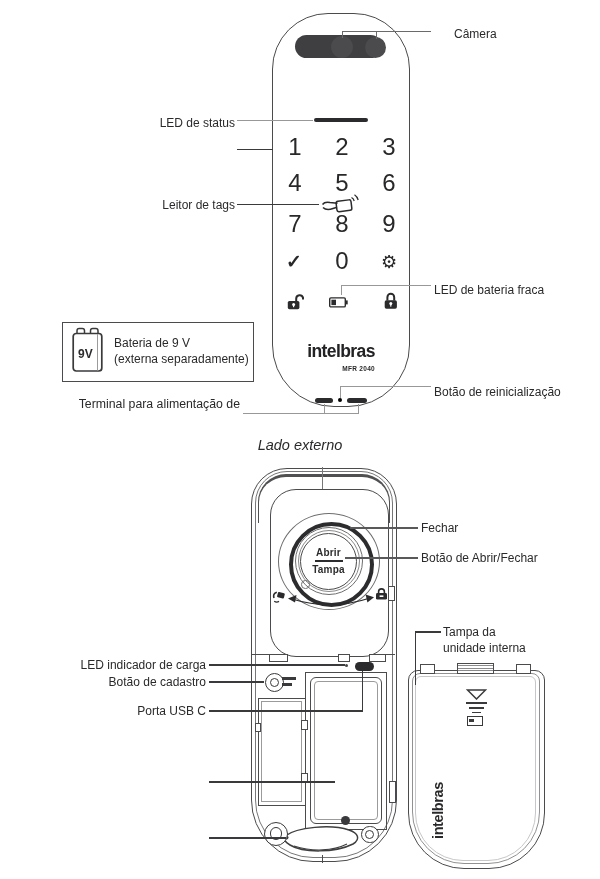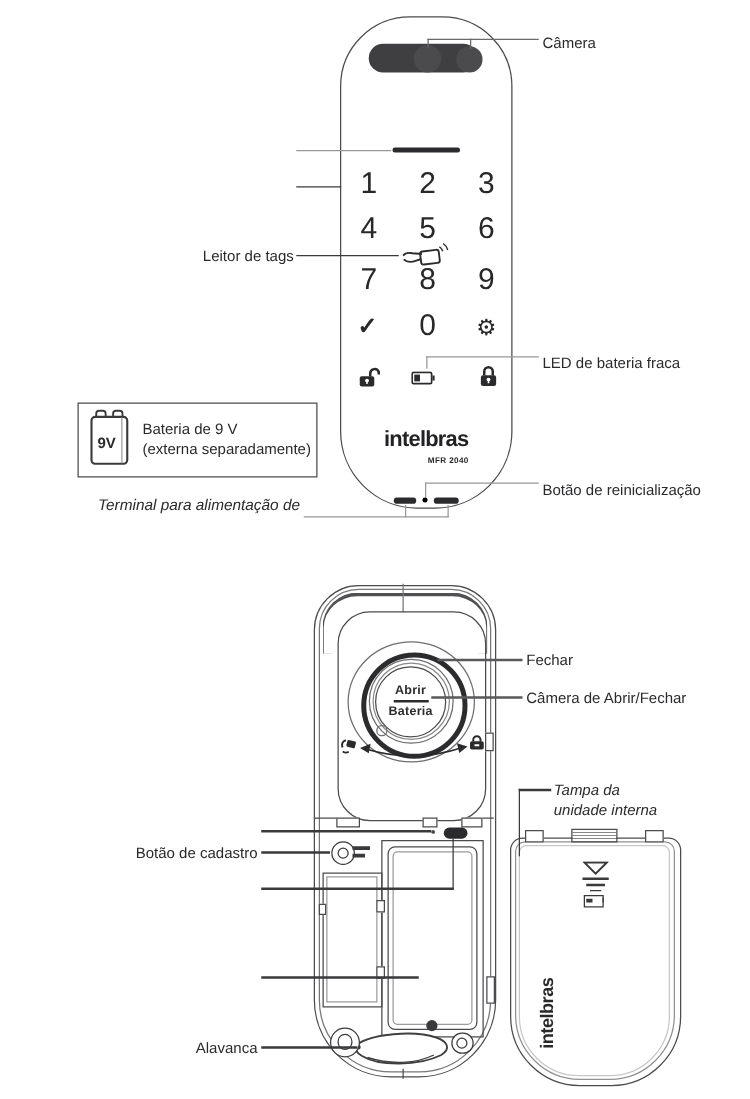--- a/index.html
+++ b/index.html
@@ -1,21 +1,21 @@
 <!DOCTYPE html>
 <html><head>
 <meta charset="utf-8">
 <style>
   html,body{margin:0;padding:0;background:#fff;}
   .stage{position:relative;width:600px;height:879px;background:#fff;overflow:hidden;
          font-family:"Liberation Sans",sans-serif;color:#2a2a2c;}
   .abs{position:absolute;}
   .lbl{position:absolute;font-size:12px;line-height:14px;color:#2a2a2c;white-space:nowrap;}
   .lbl.r{text-align:right;}
-  .lbl.two{white-space:normal;line-height:16.2px;font-style:italic;}
+  .lbl.two{white-space:normal;line-height:16.2px;}
   .ln{position:absolute;background:#3a3a3c;}
   .ln.gray{background:#98989a;}
   .outl{position:absolute;border:1.5px solid #4b4b4d;background:transparent;}
   .key{position:absolute;transform:translate(-50%,-50%);font-size:24px;color:#28282a;}
   .circ{position:absolute;border-radius:50%;}
   .knob{display:flex;flex-direction:column;align-items:center;justify-content:center;}
   .knob .t{font-size:10px;font-weight:bold;color:#2c2c2e;letter-spacing:.2px;}
   .knob .dv{width:28px;height:1.3px;background:#2c2c2e;margin:2.5px 0;}
   .brand{font-weight:bold;letter-spacing:-0.6px;color:#222224;}
   .vbrand{writing-mode:vertical-rl;transform:rotate(180deg);font-weight:bold;font-size:14.5px;
@@ -28,24 +28,25 @@
 <div class="stage">
 
   <div class="outl" style="left:272px;top:13px;width:136px;height:392px;border-radius:56px 56px 62px 62px;"></div>
 
   <div class="abs" style="left:295px;top:35px;width:87px;height:23px;background:#3f3f41;border-radius:11.5px;"></div>
   <div class="circ" style="left:331px;top:36px;width:22px;height:22px;background:#4b4b4d;"></div>
   <div class="circ" style="left:365px;top:36.5px;width:21px;height:21px;background:#4b4b4d;"></div>
   <div class="ln" style="left:342px;top:31px;width:1.3px;height:7px;background:#6a6a6c;"></div>
   <div class="ln" style="left:375.5px;top:31px;width:1.3px;height:8px;background:#6a6a6c;"></div>
   <div class="ln" style="left:342px;top:31px;width:89px;height:1.3px;background:#6a6a6c;"></div>
-  <div class="lbl" style="left:434px;top:27px;">Câmera</div>
+  <div class="lbl" style="left:454px;top:27px;">Câmera</div>
 
   <div class="abs" style="left:314px;top:117.5px;width:54px;height:4.5px;background:#2b2b2d;border-radius:2px;"></div>
   <div class="ln gray" style="left:237px;top:119.5px;width:76px;height:1.3px;"></div>
+  <div class="lbl r" style="left:80px;top:116px;width:155px;">LED de status</div>
 
   <div class="ln" style="left:237px;top:148.5px;width:36px;height:1.3px;"></div>
 
   <span class="key" style="left:295px;top:147px;">1</span>
   <span class="key" style="left:342px;top:147px;">2</span>
   <span class="key" style="left:389px;top:147px;">3</span>
   <span class="key" style="left:295px;top:183px;">4</span>
   <span class="key" style="left:342px;top:183px;">5</span>
   <span class="key" style="left:389px;top:183px;">6</span>
   <span class="key" style="left:295px;top:224px;">7</span>
@@ -109,35 +110,36 @@
   <svg class="abs" style="left:71px;top:327px;" width="34" height="46" viewBox="0 0 34 46">
     <rect x="6" y="1.6" width="7.5" height="7" rx="2.2" fill="#fff" stroke="#3a3a3c" stroke-width="1.5"></rect>
     <rect x="19.5" y="1.6" width="7.5" height="7" rx="2.2" fill="#fff" stroke="#3a3a3c" stroke-width="1.5"></rect>
     <rect x="2.2" y="6.5" width="28.6" height="37.5" rx="3" fill="#fff" stroke="#3a3a3c" stroke-width="1.7"></rect>
     <path d="M26.5,7 L26.5,43.5" stroke="#9b9b9d" stroke-width="1"></path>
     <text x="7" y="31" font-size="12" font-weight="bold" fill="#2b2b2d" font-family="Liberation Sans, sans-serif">9V</text>
   </svg>
   <div class="lbl" style="left:114px;top:336px;">Bateria de 9 V</div>
   <div class="lbl" style="left:114px;top:351.5px;">(externa separadamente)</div>
 
+  <div class="lbl" style="left:200px;top:437.5px;width:200px;text-align:center;font-size:14.5px;font-style:italic;">Lado externo</div>
 
   <div class="outl" style="left:251px;top:467.5px;width:144px;height:392px;border-radius:36px 36px 62px 62px;"></div>
   <div class="outl" style="left:254.5px;top:470.5px;width:136.5px;height:385.5px;border-width:1.2px;border-color:#77777a;border-radius:32px 32px 58px 58px;"></div>
   <div class="abs" style="left:258px;top:473.5px;width:130px;height:46px;border-top:3px solid #505052;border-left:1.5px solid #505052;border-right:1.5px solid #505052;border-radius:28px 28px 0 0;"></div>
   <div class="ln" style="left:321.8px;top:467px;width:1.2px;height:23px;background:#77777a;"></div>
 
   <div class="outl" style="left:270px;top:489px;width:117px;height:166px;border-width:1.4px;border-radius:26px;"></div>
   <div class="circ" style="left:277.5px;top:512.5px;width:100px;height:95px;border:1.2px solid #6e6e70;"></div>
   <div class="circ" style="left:289px;top:521.5px;width:77px;height:77px;border:4px solid #2c2c2e;"></div>
   <div class="circ" style="left:294.5px;top:527px;width:66px;height:66px;border:1.2px solid #6e6e70;"></div>
   <div class="circ" style="left:297.5px;top:530px;width:60px;height:60px;border:1.2px solid #8a8a8c;"></div>
   <div class="circ knob" style="left:300px;top:532.5px;width:55px;height:55px;border:1.4px solid #4b4b4d;">
     <span class="t">Abrir</span>
     <span class="dv"></span>
-    <span class="t">Bateria</span>
+    <span class="t">Tampa</span>
   </div>
   <div class="circ" style="left:301px;top:580px;width:6.5px;height:6.5px;border:1.1px solid #6e6e70;"></div>
 
   <svg class="abs" style="left:271px;top:588px;" width="16" height="16" viewBox="0 0 16 16">
     <rect x="6.5" y="4.5" width="7" height="5.5" rx="1" transform="rotate(14 10 7)" fill="#2b2b2d"></rect>
     <path d="M3,10 Q1.5,5.5 5.8,4.2" fill="none" stroke="#2b2b2d" stroke-width="1.6"></path>
     <path d="M3.2,13.2 Q5.5,14.8 8,13.4" fill="none" stroke="#2b2b2d" stroke-width="1.3"></path>
   </svg>
   <svg class="abs" style="left:286px;top:593px;" width="90" height="18" viewBox="0 0 90 18">
     <path d="M6,6 Q45,18 84,5" fill="none" stroke="#2b2b2d" stroke-width="1.3"></path>
@@ -146,21 +148,21 @@
   </svg>
   <svg class="abs" style="left:375px;top:588px;" width="13" height="13" viewBox="0 0 13 13">
     <path d="M3.6,5.2 V3.8 A2.9,2.9 0 0 1 9.4,3.8 V5.2" stroke="#2b2b2d" stroke-width="1.6" fill="none"></path>
     <rect x="1" y="5" width="11" height="6.6" rx="1.4" fill="#2b2b2d"></rect>
     <rect x="4.6" y="7.4" width="3.8" height="1.6" fill="#fff"></rect>
   </svg>
 
   <div class="ln gray" style="left:350px;top:527.4px;width:68px;height:1.3px;background:#59595b;"></div>
   <div class="lbl" style="left:421px;top:521px;">Fechar</div>
   <div class="ln gray" style="left:345px;top:557.4px;width:73px;height:1.3px;background:#59595b;"></div>
-  <div class="lbl" style="left:421px;top:551px;">Câmera de Abrir/Fechar</div>
+  <div class="lbl" style="left:421px;top:551px;">Botão de Abrir/Fechar</div>
 
   <div class="ln" style="left:252px;top:654.2px;width:18px;height:1.2px;background:#4b4b4d;"></div>
   <div class="ln" style="left:386px;top:654.2px;width:8.5px;height:1.2px;background:#4b4b4d;"></div>
   <div class="tab" style="left:269px;top:653.8px;width:17px;height:6px;"></div>
   <div class="tab" style="left:338px;top:653.8px;width:10px;height:6px;"></div>
   <div class="tab" style="left:369px;top:653.8px;width:15px;height:6px;"></div>
 
   <div class="abs" style="left:355px;top:661.5px;width:19px;height:9px;background:#2b2b2d;border-radius:4.5px;"></div>
   <div class="circ" style="left:344.6px;top:663.6px;width:3.4px;height:3.4px;background:#47474a;"></div>
   <div class="circ" style="left:264.5px;top:672.5px;width:17.5px;height:17.5px;border:1.8px solid #3a3a3c;"></div>
@@ -186,27 +188,28 @@
   </svg>
   <div class="circ" style="left:264px;top:821.5px;width:22px;height:22px;border:1.5px solid #3a3a3c;background:#fff;"></div>
   <div class="circ" style="left:269.8px;top:827.3px;width:10.5px;height:10.5px;border:1.5px solid #3a3a3c;"></div>
   <div class="circ" style="left:361px;top:825.5px;width:15.5px;height:15.5px;border:1.4px solid #3a3a3c;background:#fff;"></div>
   <div class="circ" style="left:365.3px;top:829.8px;width:7px;height:7px;border:1.3px solid #3a3a3c;"></div>
   <div class="ln" style="left:321.7px;top:854.5px;width:1.3px;height:8.5px;background:#4b4b4d;"></div>
   <div class="tab" style="left:388px;top:586px;width:5px;height:13px;"></div>
   <div class="tab" style="left:388.5px;top:781px;width:5.5px;height:20px;"></div>
 
   <div class="ln" style="left:209px;top:664.4px;width:135.5px;height:1.25px;"></div>
+  <div class="lbl r" style="left:30px;top:658px;width:176px;">LED indicador de carga</div>
   <div class="ln" style="left:209px;top:681.4px;width:55px;height:1.25px;"></div>
   <div class="lbl r" style="left:30px;top:675px;width:176px;">Botão de cadastro</div>
   <div class="ln" style="left:209px;top:710.4px;width:153.5px;height:1.25px;"></div>
   <div class="ln" style="left:361.8px;top:670.5px;width:1.3px;height:41px;"></div>
+  <div class="lbl r" style="left:30px;top:704px;width:176px;">Porta USB C</div>
   <div class="ln" style="left:209px;top:781.4px;width:126px;height:1.25px;"></div>
   <div class="ln" style="left:209px;top:837.4px;width:77px;height:1.25px;"></div>
-  <div class="lbl r" style="left:30px;top:831px;width:176px;">Alavanca</div>
 
   <div class="outl" style="left:408px;top:670px;width:135px;height:197px;border-radius:10px 10px 56px 56px;"></div>
   <div class="outl" style="left:411.5px;top:673px;width:126.5px;height:188.5px;border-width:1.1px;border-color:#919193;border-radius:8px 8px 52px 52px;"></div>
   <div class="outl" style="left:414.5px;top:675.5px;width:119.5px;height:183px;border-width:1px;border-color:#c7c7c9;border-radius:6px 6px 48px 48px;"></div>
   <div class="tab" style="left:419.5px;top:663.5px;width:13.5px;height:8px;border-width:1.2px;"></div>
   <div class="tab" style="left:457px;top:662.5px;width:35px;height:9px;border-width:1.2px;background:repeating-linear-gradient(0deg,#fff,#fff 1.6px,#8a8a8c 1.6px,#8a8a8c 2.6px);"></div>
   <div class="tab" style="left:515.5px;top:663.5px;width:13.5px;height:8px;border-width:1.2px;"></div>
 
   <svg class="abs" style="left:466px;top:689px;" width="21" height="11" viewBox="0 0 21 11">
     <polygon points="1.5,1 19.5,1 10.5,10" fill="none" stroke="#3a3a3c" stroke-width="1.5"></polygon>

